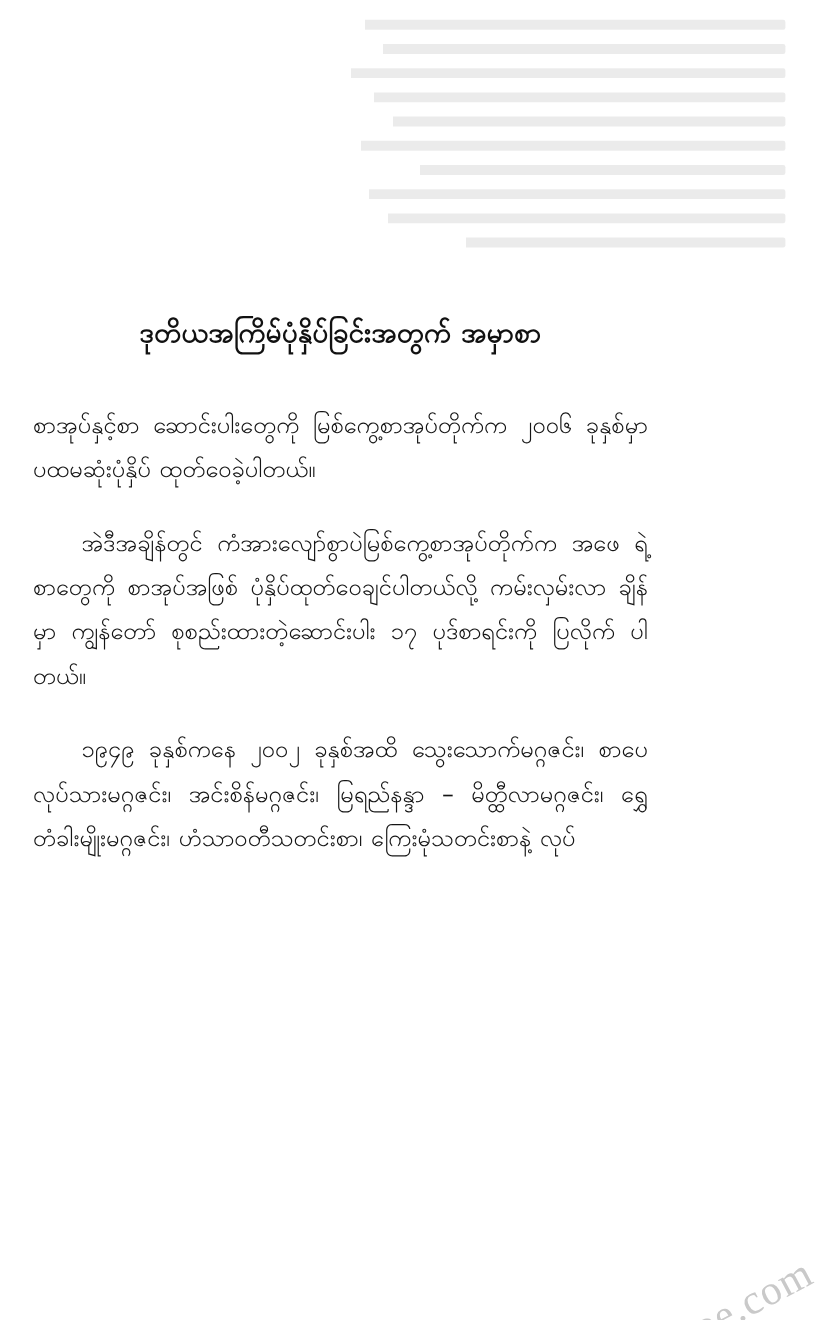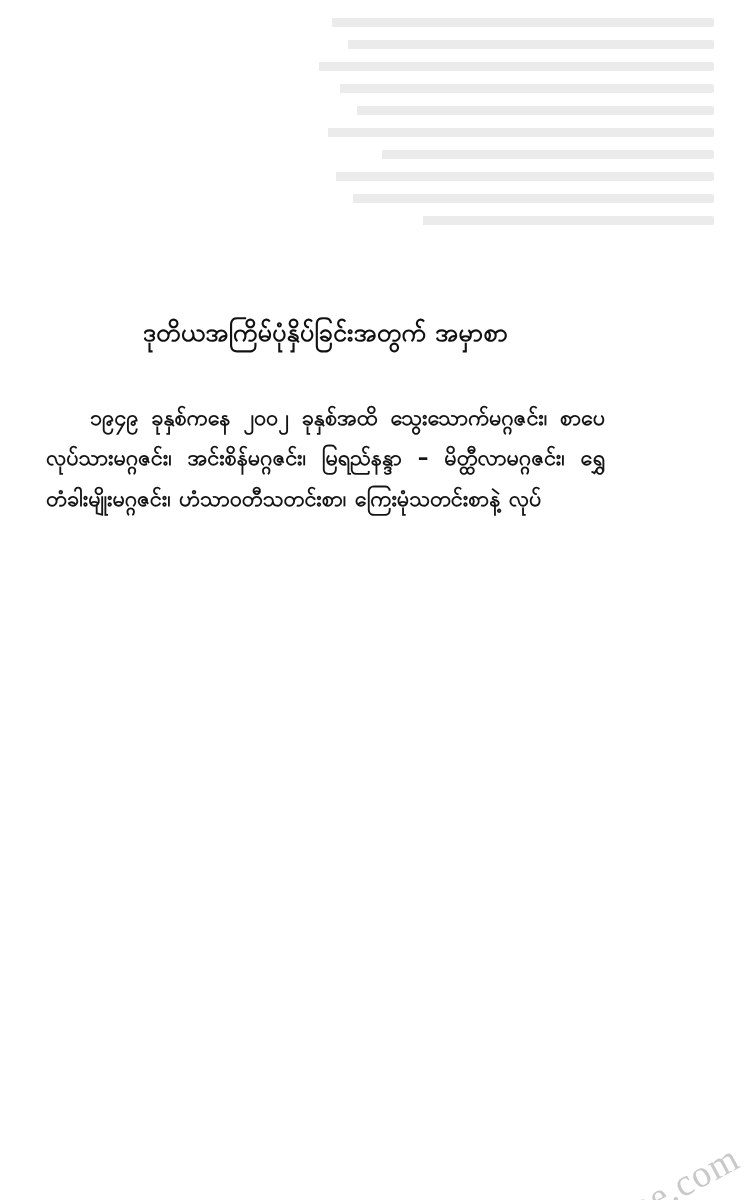--- a/index.html
+++ b/index.html
@@ -41,23 +41,23 @@
 
   #page-sheet {
     position: absolute;
     inset: 0;
     background: transparent;
   }
 
   #content {
     position: absolute;
     left: 0;
-    top: 14px;
+    top: 0;
     width: 619px;
-    padding: 16px;
+    padding: 0;
   }
 
   .doc-title {
     text-align: center;
     font-size: 25px;
     font-weight: bold;
     color: #111111;
     letter-spacing: 0.3px;
     margin: 286px 0 0 0;
     line-height: 1.35;
@@ -76,21 +76,20 @@
     margin: 0 0 26px 0;
     text-align: justify;
     text-justify: inter-word;
     word-spacing: 1px;
   }
   p.para.indent {
     text-indent: 44px;
   }
   p.para.last {
     margin-bottom: 0;
-    font-weight: bold;
   }
 
   
   #watermark {
     position: absolute;
     right: 4px;
     bottom: 26px;
     font-size: 38px;
     color: #c9c9c9;
     font-family: "Liberation Serif", serif;
@@ -119,20 +118,22 @@
       <div class="bleed-line" style="width:87%"></div>
       <div class="bleed-line" style="width:70%"></div>
     </div>
   </div>
 
   <div id="content">
 
     <h1 class="doc-title">ဒုတိယအကြိမ်ပုံနှိပ်ခြင်းအတွက် အမှာစာ</h1>
 
     <div class="body-block">
+      <p class="para">စာအုပ်နှင့်စာ ဆောင်းပါးတွေကို မြစ်ကွေ့စာအုပ်တိုက်က ၂၀၀၆ ခုနှစ်မှာ ပထမဆုံးပုံနှိပ် ထုတ်ဝေခဲ့ပါတယ်။</p>
+      <p class="para indent">အဲဒီအချိန်တွင် ကံအားလျော်စွာပဲမြစ်ကွေ့စာအုပ်တိုက်က အဖေ ရဲ့စာတွေကို စာအုပ်အဖြစ် ပုံနှိပ်ထုတ်ဝေချင်ပါတယ်လို့ ကမ်းလှမ်းလာ ချိန်မှာ ကျွန်တော် စုစည်းထားတဲ့ဆောင်းပါး ၁၇ ပုဒ်စာရင်းကို ပြလိုက် ပါတယ်။</p>
       <p class="para indent last">၁၉၄၉ ခုနှစ်ကနေ ၂၀၀၂ ခုနှစ်အထိ သွေးသောက်မဂ္ဂဇင်း၊ စာပေ လုပ်သားမဂ္ဂဇင်း၊ အင်းစိန်မဂ္ဂဇင်း၊ မြရည်နန္ဒာ – မိတ္ထီလာမဂ္ဂဇင်း၊ ရွှေတံခါးမျိုးမဂ္ဂဇင်း၊ ဟံသာဝတီသတင်းစာ၊ ကြေးမုံသတင်းစာနဲ့ လုပ်</p>
     </div>
 
   </div>
 
   <div id="watermark">mgyoe.com</div>
 
 </div>
 
 </body></html>

